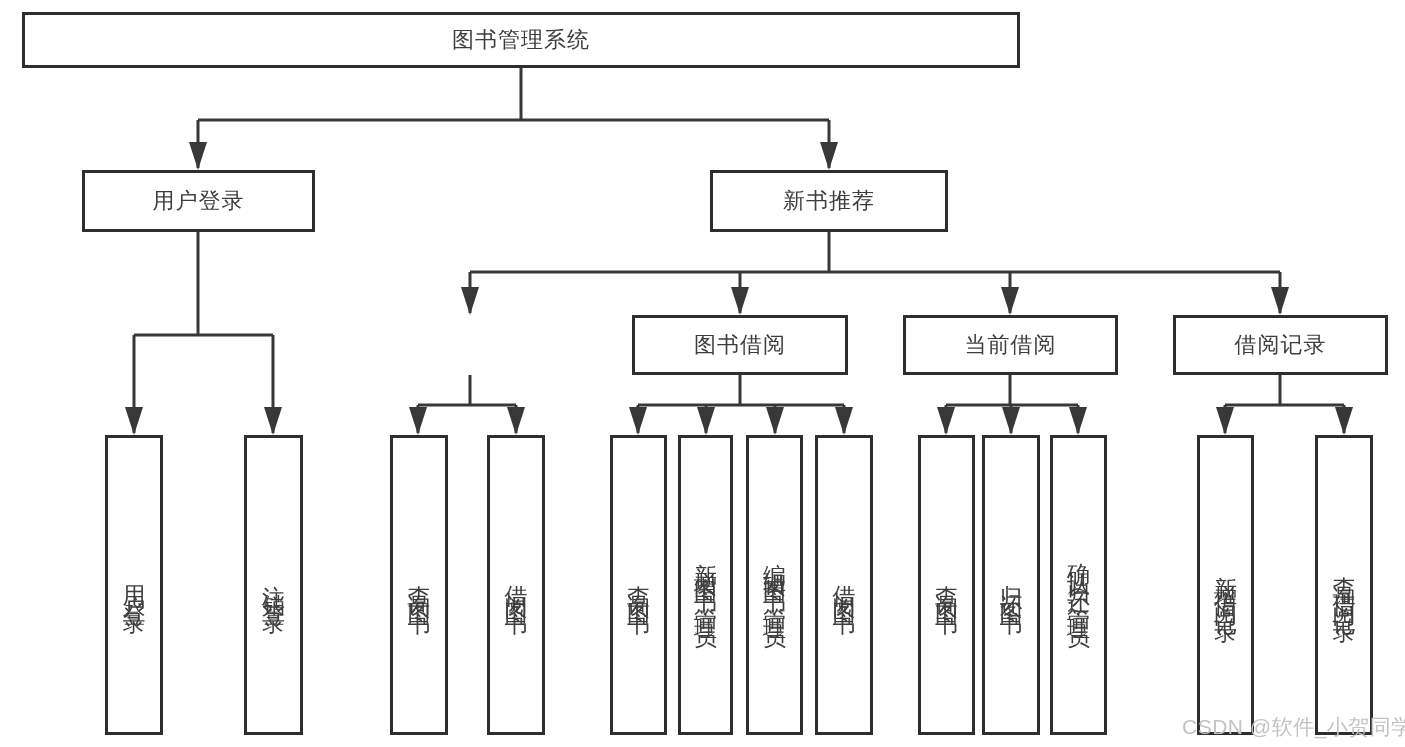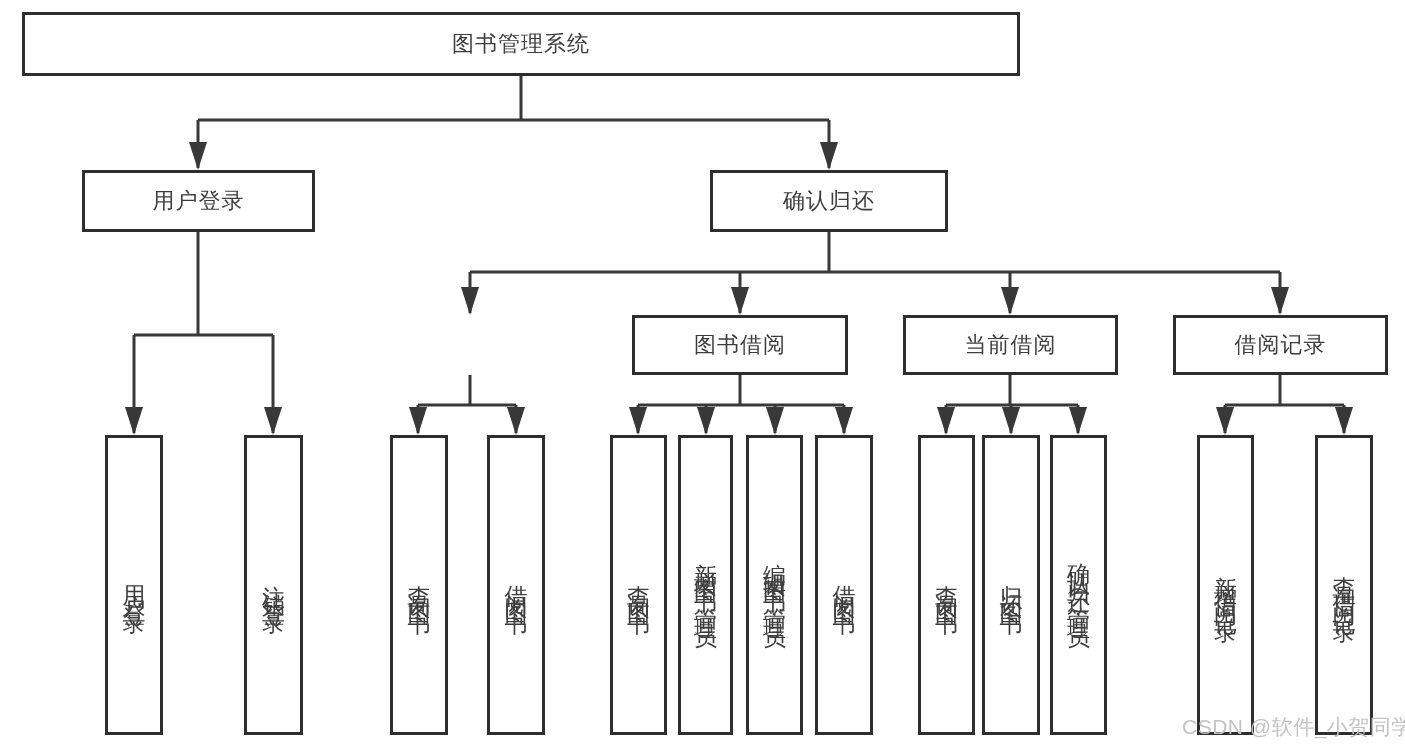--- a/index.html
+++ b/index.html
@@ -96,24 +96,24 @@
     <use href="#arr" transform="translate(706,435)"></use>
     <use href="#arr" transform="translate(775,435)"></use>
     <use href="#arr" transform="translate(844,435)"></use>
     <use href="#arr" transform="translate(946,435)"></use>
     <use href="#arr" transform="translate(1011,435)"></use>
     <use href="#arr" transform="translate(1078,435)"></use>
     <use href="#arr" transform="translate(1225,435)"></use>
     <use href="#arr" transform="translate(1344,435)"></use>
   </svg>
 
-  <div class="node h-node" style="left:22px; top:12px; width:998px; height:64px;">图书管理系统</div>
+  <div class="node h-node" style="left:22px; top:12px; width:998px; height:56px;">图书管理系统</div>
 
   <div class="node h-node" style="left:82px; top:170px; width:233px; height:62px;">用户登录</div>
-  <div class="node h-node" style="left:710px; top:170px; width:238px; height:62px;">确认归还</div>
+  <div class="node h-node" style="left:710px; top:170px; width:238px; height:62px;">新书推荐</div>
 
   <div class="node h-node" style="left:632px; top:315px; width:216px; height:60px;">图书借阅</div>
   <div class="node h-node" style="left:903px; top:315px; width:215px; height:60px;">当前借阅</div>
   <div class="node h-node" style="left:1173px; top:315px; width:215px; height:60px;">借阅记录</div>
 
   <div class="node v-node" style="left:105px; top:435px; width:58px; height:300px;">
     <span class="vtext">用户登录</span>
   </div>
   <div class="node v-node" style="left:244px; top:435px; width:59px; height:300px;">
     <span class="vtext">注销登录</span>

